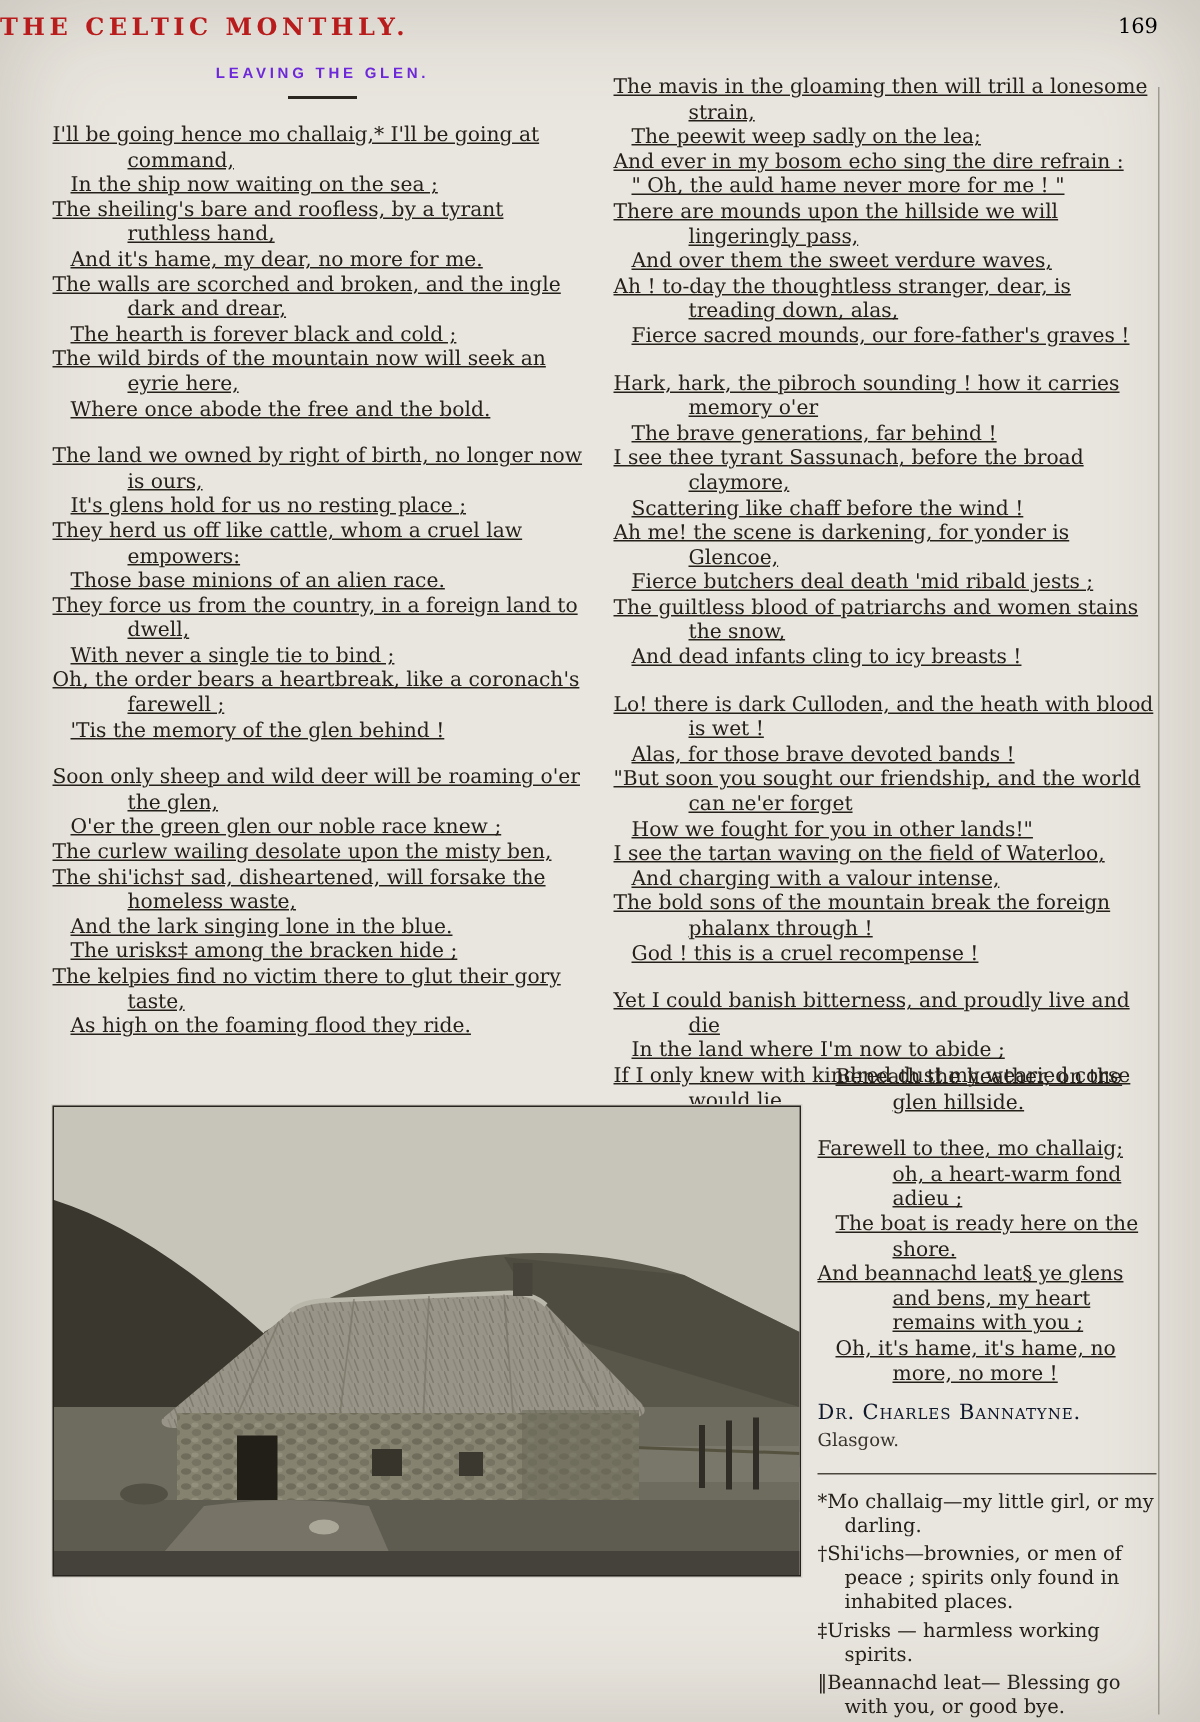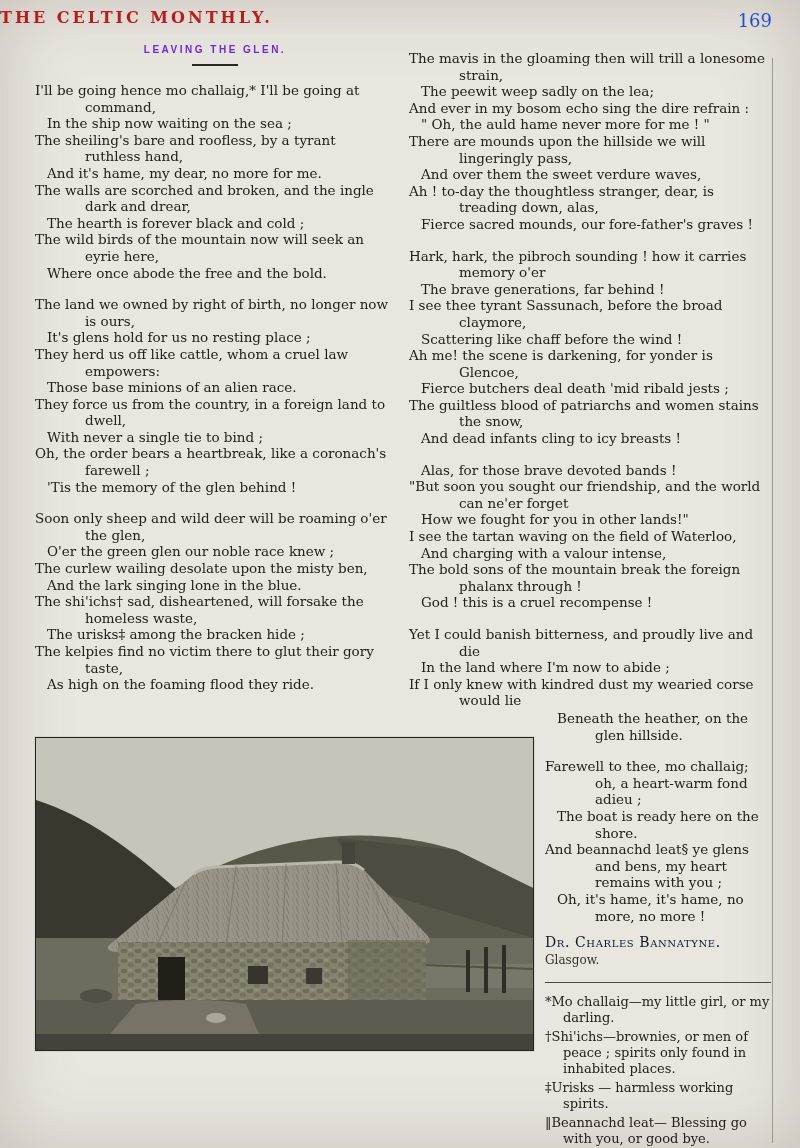--- a/index.html
+++ b/index.html
@@ -16,21 +16,21 @@
   }
   
   .journal-title {
     position:absolute; top:8px; left:0; right:0;
     text-align:left;
     font-size:16px; letter-spacing:3px;
     color:#b91c1c; font-weight:700;
   }
   .page-number {
     position:absolute; top:10px; right:28px;
-    font-size:18px; color:#1d4ed8;
+    font-size:14px; color:#000000;
   }
   
   .col-left  { position:absolute; left:35px;  top:44px; width:360px; }
   .col-right { position:absolute; left:409px; top:50px; width:360px; }
   .narrow-col{ position:absolute; left:545px; top:710px; width:226px; }
 
   .poem-title {
     margin:0; text-align:center;
     font-family:"Liberation Sans", sans-serif;
     font-size:10px; font-weight:bold; letter-spacing:2.5px;
@@ -39,21 +39,21 @@
   .title-rule {
     width:46px; height:2px; background:#2b2620;
     margin:9px auto 16px auto;
   }
 
   .pline {
     font-size:13.5px; line-height:16.6px;
     padding-left:50px; text-indent:-50px;
   }
   .pline.ind { text-indent:-38px; }
-  .stanza { margin:0 0 15px 0; }
+  .stanza { margin:0 0 15px 0;text-decoration:underline; }
   .stanzas .stanza:last-child { margin-bottom:0; }
 
   .signature {
     margin-top:10px;
     font-variant:small-caps;
     font-size:14px; letter-spacing:.6px;
     color:#0f172a;
   }
   .signature-place { font-size:12px; margin-top:3px; color:#37322a; }
 
@@ -113,22 +113,22 @@
           <div class="pline ind">Those base minions of an alien race.</div>
           <div class="pline">They force us from the country, in a foreign land to dwell,</div>
           <div class="pline ind">With never a single tie to bind ;</div>
           <div class="pline">Oh, the order bears a heartbreak, like a coronach's farewell ;</div>
           <div class="pline ind">'Tis the memory of the glen behind !</div>
         </div>
         <div class="stanza">
           <div class="pline">Soon only sheep and wild deer will be roaming o'er the glen,</div>
           <div class="pline ind">O'er the green glen our noble race knew ;</div>
           <div class="pline">The curlew wailing desolate upon the misty ben,</div>
+          <div class="pline">The shi'ichs† sad, disheartened, will forsake the homeless waste,</div>
           <div class="pline ind">And the lark singing lone in the blue.</div>
-          <div class="pline">The shi'ichs† sad, disheartened, will forsake the homeless waste,</div>
           <div class="pline ind">The urisks‡ among the bracken hide ;</div>
           <div class="pline">The kelpies find no victim there to glut their gory taste,</div>
           <div class="pline ind">As high on the foaming flood they ride.</div>
         </div>
       </div>
   </div>
 
   <div class="col-right">
     <div class="stanzas">
         <div class="stanza">
@@ -145,20 +145,21 @@
           <div class="pline">Hark, hark, the pibroch sounding ! how it carries memory o'er</div>
           <div class="pline ind">The brave generations, far behind !</div>
           <div class="pline">I see thee tyrant Sassunach, before the broad claymore,</div>
           <div class="pline ind">Scattering like chaff before the wind !</div>
           <div class="pline">Ah me! the scene is darkening, for yonder is Glencoe,</div>
           <div class="pline ind">Fierce butchers deal death 'mid ribald jests ;</div>
           <div class="pline">The guiltless blood of patriarchs and women stains the snow,</div>
           <div class="pline ind">And dead infants cling to icy breasts !</div>
         </div>
         <div class="stanza">
+          <div class="pline">Lo! there is dark Culloden, and the heath with blood is wet !</div>
           <div class="pline ind">Alas, for those brave devoted bands !</div>
           <div class="pline">"But soon you sought our friendship, and the world can ne'er forget</div>
           <div class="pline ind">How we fought for you in other lands!"</div>
           <div class="pline">I see the tartan waving on the field of Waterloo,</div>
           <div class="pline ind">And charging with a valour intense,</div>
           <div class="pline">The bold sons of the mountain break the foreign phalanx through !</div>
           <div class="pline ind">God ! this is a cruel recompense !</div>
         </div>
         <div class="stanza">
           <div class="pline">Yet I could banish bitterness, and proudly live and die</div>

